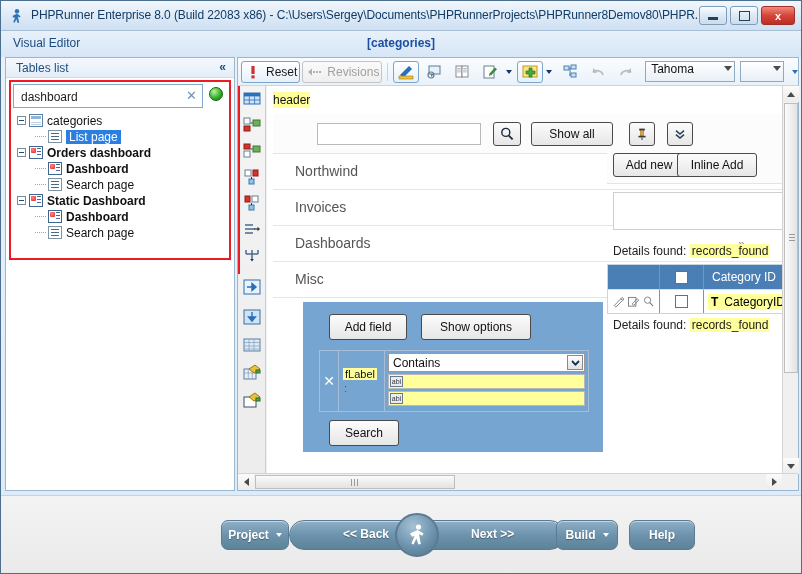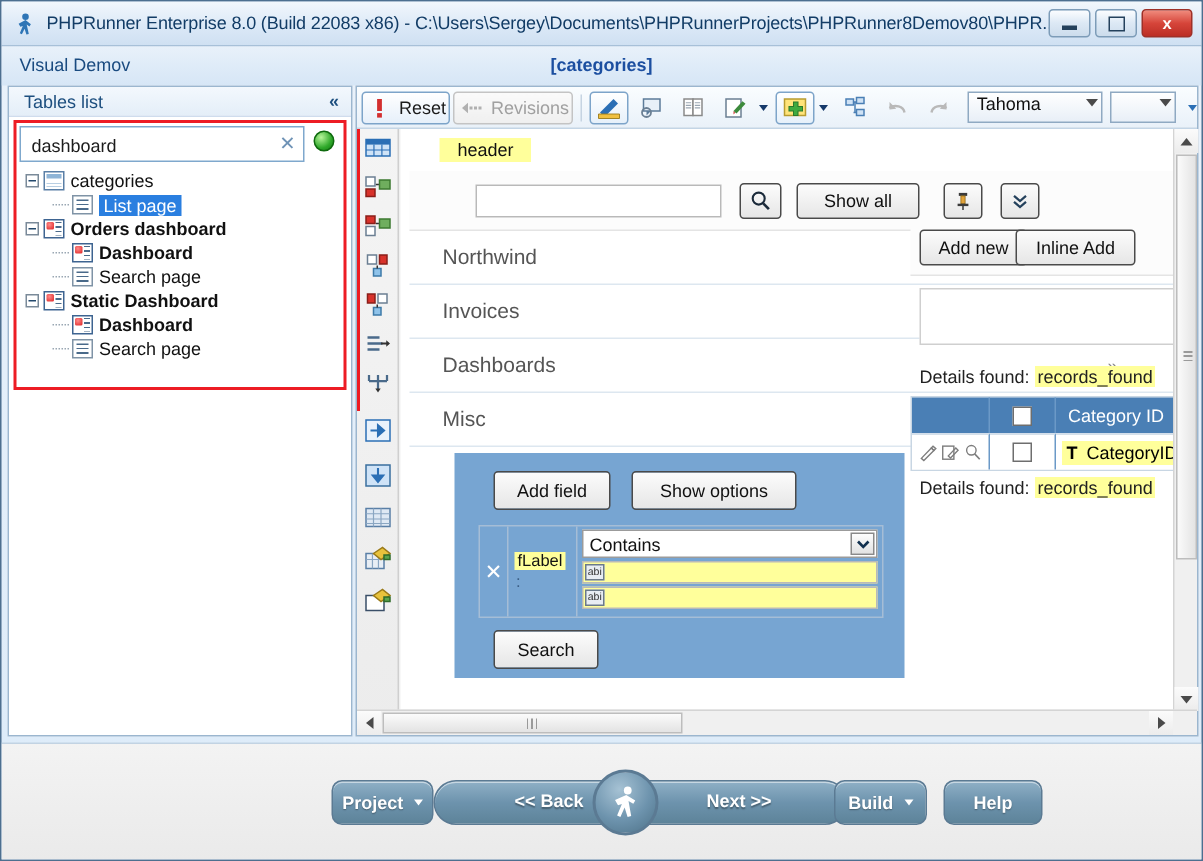--- a/index.html
+++ b/index.html
@@ -172,21 +172,21 @@
     position:absolute;left:5px;width:18px;height:18px;
   }
 
   
   .canvas{
     position:absolute;left:29px;top:28px;width:519px;height:388px;
     background:#ffffff;overflow:hidden;
   }
   .hdrtag{
     position:absolute;left:6px;top:6px;background:#ffff9b;color:#111;
-    font-size:12px;padding:1px 12px;margin-left:20px;
+    font-size:12px;padding:1px 0;
   }
   .searchpanel{
     position:absolute;left:6px;top:28px;width:512px;height:40px;
     background:#fcfcfc;border-bottom:1px solid #e4e4e4;box-sizing:border-box;
   }
   .sinput{
     position:absolute;left:44px;top:9px;width:164px;height:22px;
     border:1px solid #b9b9b9;background:#fff;box-sizing:border-box;
   }
   .btnstd{
@@ -353,21 +353,21 @@
           <div class="glyph-min"></div>
         </div>
       <div class="winbtn">
           <div class="glyph-max"></div>
         </div>
       <div class="winbtn close">x</div>
     </div>
   </div>
 
   <div class="menustrip">
-    <div class="menu-visual">Visual Demov</div>
+    <div class="menu-visual">Visual Editor</div>
     <div class="menu-cat">[categories]</div>
   </div>
 
   <div class="leftpanel">
     <div class="tables-head">
       <div class="tables-head-label">Tables list</div>
       <div class="collapse-btn">«</div>
     </div>
 
     <div class="redbox">

